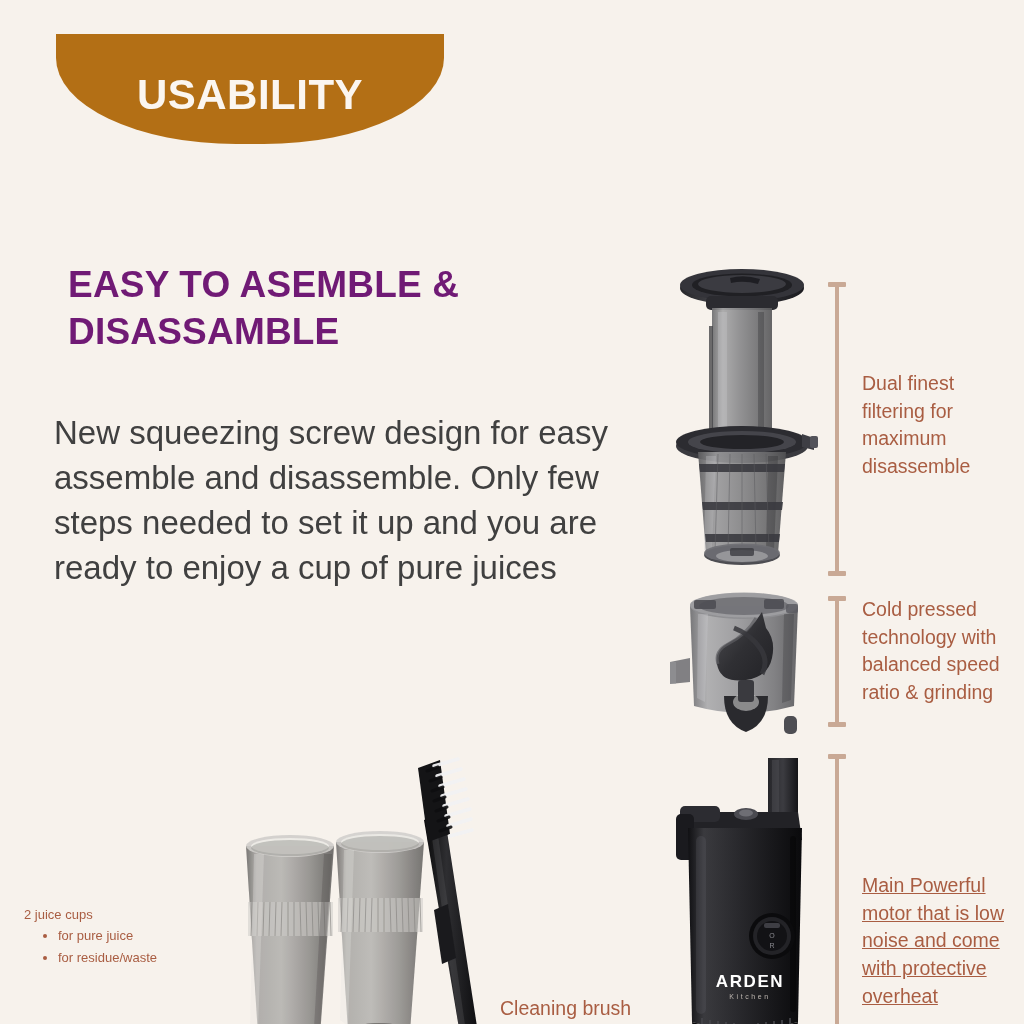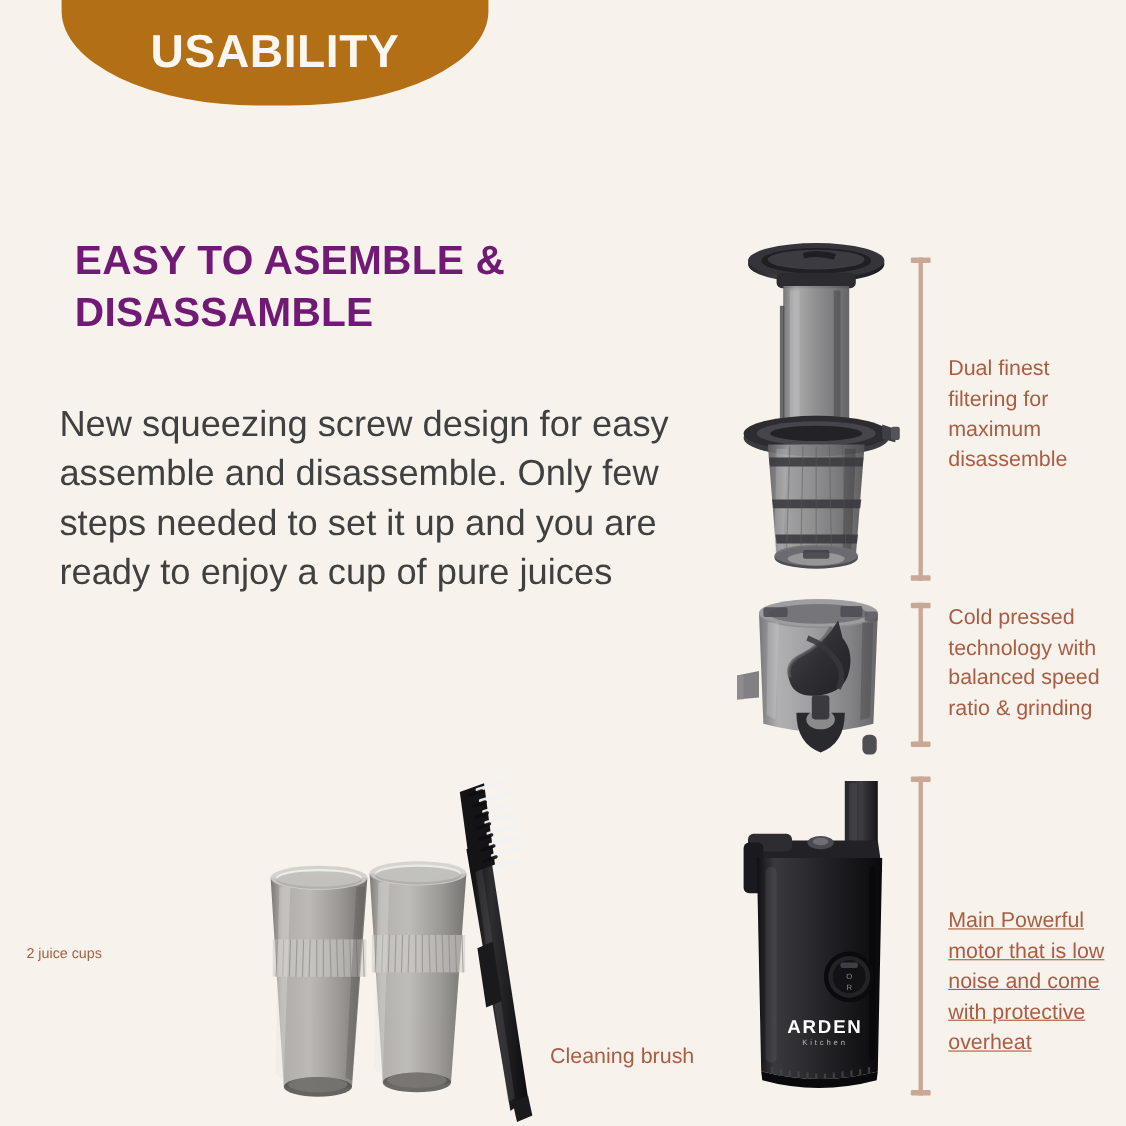--- a/index.html
+++ b/index.html
@@ -12,20 +12,21 @@
     background: #F7F2EC;
     font-family: "Liberation Sans", sans-serif;
     overflow: hidden;
     position: relative;
   }
   .page {
     position: absolute;
     inset: 0;
     width: 1024px;
     height: 748px;
+    margin-top: 48px;
   }
 
   
   .banner {
     position: absolute;
     left: 56px;
     top: -14px;
     width: 388px;
     height: 110px;
     background: #B36F15;
@@ -464,17 +465,21 @@
     <div class="stem"></div>
     <div class="cap bot"></div>
   </div>
 
   <div class="callout-text c1">Dual finest filtering for maximum disassemble</div>
   <div class="callout-text c2">Cold pressed technology with balanced speed ratio &amp; grinding</div>
   <div class="callout-text c3">Main Powerful motor that is low noise and come with protective overheat</div>
 
   <div class="cups-block">
     <p class="cups-title">2 juice cups</p>
+    <ul class="cups-list">
+      <li>for pure juice</li>
+      <li>for residue/waste</li>
+    </ul>
   </div>
 
   <div class="brush-label">Cleaning brush</div>
 
 </div>
 
 </body></html>

